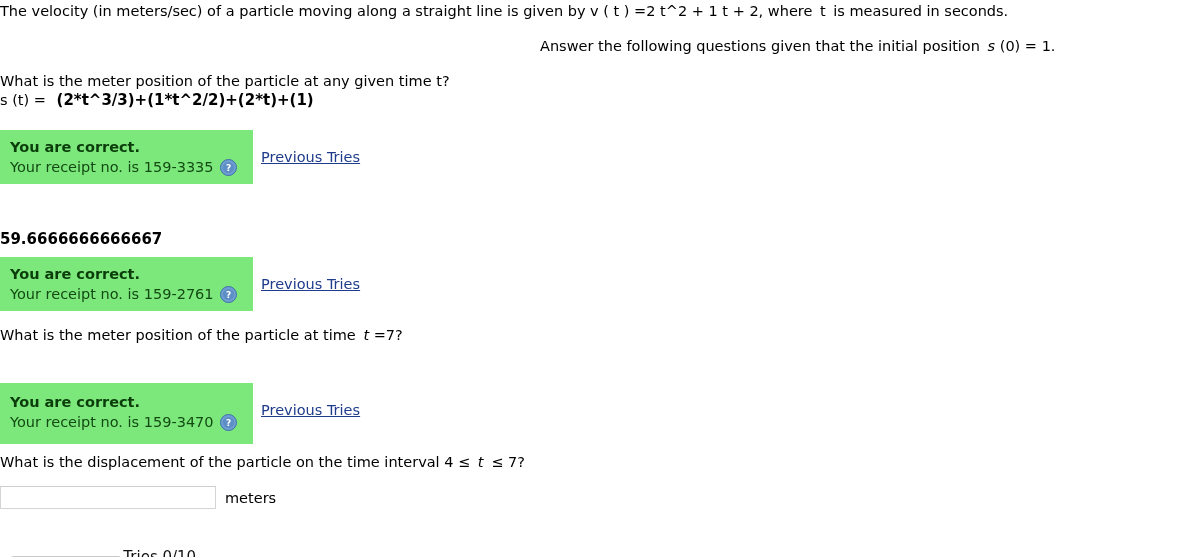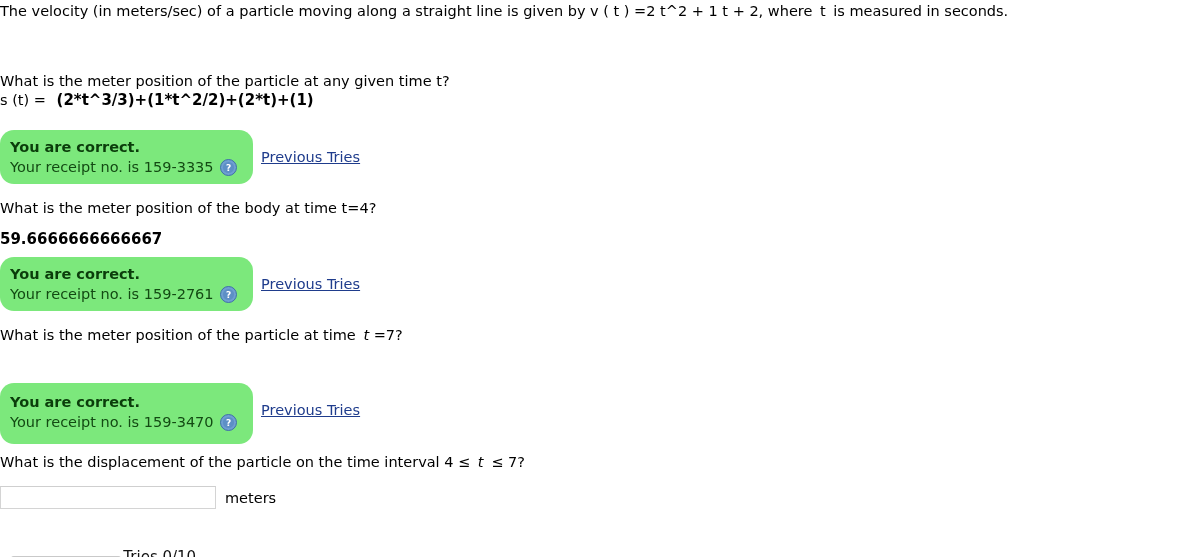--- a/index.html
+++ b/index.html
@@ -70,21 +70,20 @@
     left: 0px;
     display: flex;
     align-items: flex-start;
   }
   .feedback-box {
     background: #7CE87C;
     padding: 7px 10px 7px 10px;
     width: 233px;
     box-sizing: content-box;
     line-height: 19px;
-    border-radius: 14px;
   }
   .feedback-box.tall {
     padding-bottom: 12px;
     padding-top: 9px;
   }
   .fb-title {
     font-weight: bold;
     color: #0b3d0b;
     font-size: 14.5px;
     line-height: 20px;
@@ -170,20 +169,25 @@
 <body>
 
 <div class="page">
 
   <div class="intro-line-1">
     <span>The velocity (in meters/sec) of a particle moving along a straight line is given by v ( t ) =2 t^2 + 1 t + 2, where</span>
     <span class="sp-l">t</span>
     <span class="sp-l">is measured in seconds.</span>
   </div>
 
+  <div class="intro-line-2">
+    <span>Answer the following questions given that the initial position</span>
+    <span class="sp-l ital">s</span>
+    <span>(0) = 1.</span>
+  </div>
 
   <div class="qtext" style="top:72px">
     <span>What is the meter position of the particle at any given time t?</span>
   </div>
 
   <div class="answer-line" style="top:92px">
     <span class="slabel">s (t) =</span>
     <span class="answer-bold" style="padding-left:6px">(2*t^3/3)+(1*t^2/2)+(2*t)+(1)</span>
   </div>
 
@@ -197,23 +201,20 @@
             <circle cx="8.5" cy="8.5" r="8" fill="#6f9fd2" stroke="#3f6fa8" stroke-width="1"></circle>
             <circle cx="8.5" cy="8.5" r="5.6" fill="#5d8fc6"></circle>
             <text x="8.5" y="12.3" text-anchor="middle" font-family="DejaVu Sans, sans-serif" font-size="9" font-weight="bold" fill="#ffffff">?</text>
           </svg>
         </span>
       </div>
     </div>
     <a class="prev-tries" href="#">Previous Tries</a>
   </div>
 
-  <div class="qtext" style="top:199px">
-    <span>What is the meter position of the body at time t=4?</span>
-  </div>
 
   <div class="answer-line answer-bold" style="top:231px">59.6666666666667</div>
 
   <div class="feedback-row" style="top:257px">
     <div class="feedback-box">
       <div class="fb-title">You are correct.</div>
       <div class="fb-receipt">
         <span>Your receipt no. is 159-2761</span>
         <span class="help-icon">
           <svg viewBox="0 0 17 17" width="17" height="17" aria-hidden="true">

